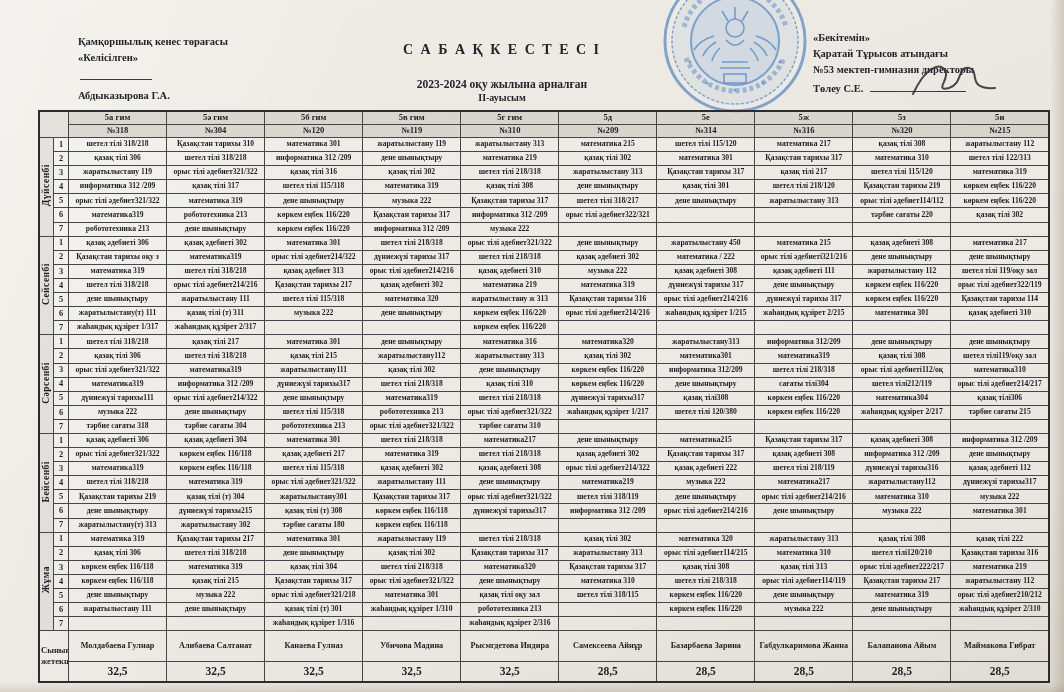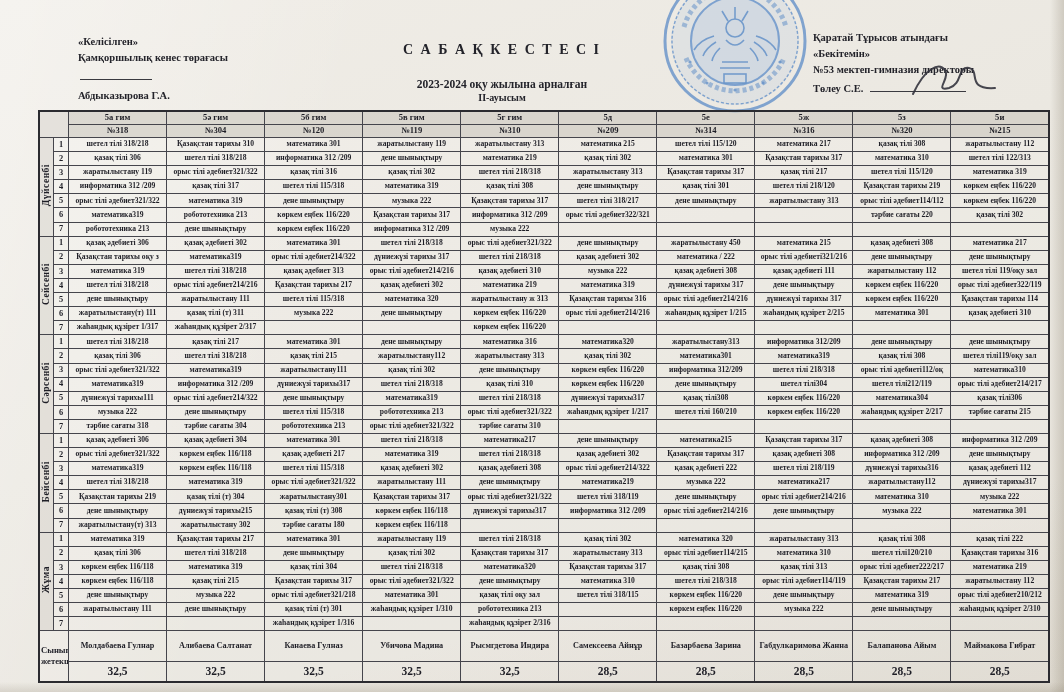--- a/index.html
+++ b/index.html
@@ -64,22 +64,22 @@
   .sched td.teacher{height:30px;white-space:normal;line-height:1.2;border-top:1.8px solid #26262c;}
   .sched td.hours{height:19px;font-size:11.5px;}
   .sched td.flabel{font-size:8.6px;line-height:1.3;white-space:normal;border-top:1.8px solid #26262c;}
 </style>
 </head>
 <body>
 
 <div class="paper">
 
   <div class="hdr left-block">
+    <div>Қамқоршылық кенес төрағасы</div>
     <div>«Келісілген»</div>
-    <div>Қамқоршылық кенес төрағасы</div>
     <div class="sig-line-left"></div>
     <div>Абдыказырова Г.А.</div>
   </div>
 
   <div class="hdr title-block">
     <div class="title-main">С А Б А Қ   К Е С Т Е С І</div>
     <div class="title-sub">2023-2024 оқу жылына арналған</div>
     <div class="title-shift">ІІ-ауысым</div>
   </div>
 
@@ -107,22 +107,22 @@
         <circle cx="120" cy="96" r="1.6"></circle>
     </g>
     <g stroke="#4d82c4" stroke-width="5" opacity=".55" fill="none">
       <path d="M75 22 a53 53 0 0 1 51 39" stroke-dasharray="4 3"></path>
       <path d="M24 61 a53 53 0 0 1 20 -29" stroke-dasharray="4 3"></path>
       <path d="M26 92 a53 53 0 0 0 98 0" stroke-dasharray="4 3"></path>
     </g>
   </svg>
 
   <div class="hdr right-block">
+    <div>«Бекітемін»</div>
     <div>Қаратай Тұрысов атындағы</div>
-    <div>«Бекітемін»</div>
     <div>№53 мектеп-гимназия  директоры</div>
     <div>
       <span class="dir-name">Төлеу С.Е.</span>
       <span class="dir-underline"></span>
     </div>
   </div>
   <svg class="sig-director" width="100" height="42" viewBox="0 0 100 42">
     <path d="M8 36 C20 10, 34 4, 40 12 C46 20, 28 34, 44 30 C58 26, 52 8, 64 10 C76 12, 60 32, 90 30" fill="none" stroke="#34343e" stroke-width="2" stroke-linecap="round" opacity=".9"></path>
   </svg>
 
@@ -381,21 +381,21 @@
         </tr>
         <tr>
           <td class="num">4</td>
           <td class="cell">математика319</td>
           <td class="cell">информатика 312 /209</td>
           <td class="cell">дүниежүзі тарихы317</td>
           <td class="cell">шетел тілі 218/318</td>
           <td class="cell">қазақ тілі 310</td>
           <td class="cell">көркем еңбек 116/220</td>
           <td class="cell">дене шынықтыру</td>
-          <td class="cell">шетел тілі304</td>
+          <td class="cell">сағаты тілі304</td>
           <td class="cell">шетел тілі212/119</td>
           <td class="cell">орыс тілі әдебиет214/217</td>
         </tr>
         <tr>
           <td class="num">5</td>
           <td class="cell">дүниежүзі тарихы111</td>
           <td class="cell">орыс тілі әдебиет214/322</td>
           <td class="cell">дене шынықтыру</td>
           <td class="cell">математика319</td>
           <td class="cell">шетел тілі 218/318</td>
@@ -406,21 +406,21 @@
           <td class="cell">қазақ тілі306</td>
         </tr>
         <tr>
           <td class="num">6</td>
           <td class="cell">музыка 222</td>
           <td class="cell">дене шынықтыру</td>
           <td class="cell">шетел тілі 115/318</td>
           <td class="cell">робототехника 213</td>
           <td class="cell">орыс тілі әдебиет321/322</td>
           <td class="cell">жаһандық құзірет 1/217</td>
-          <td class="cell">шетел тілі 160/210</td>
+          <td class="cell">шетел тілі 120/380</td>
           <td class="cell">көркем еңбек 116/220</td>
           <td class="cell">жаһандық құзірет 2/217</td>
           <td class="cell">тәрбие сағаты 215</td>
         </tr>
         <tr>
           <td class="num">7</td>
           <td class="cell">тәрбие сағаты 318</td>
           <td class="cell">тәрбие сағаты 304</td>
           <td class="cell">робототехника 213</td>
           <td class="cell">орыс тілі әдебиет321/322</td>

